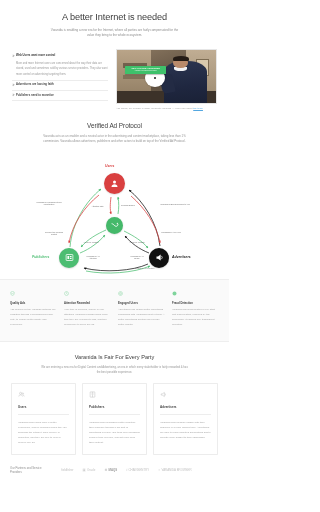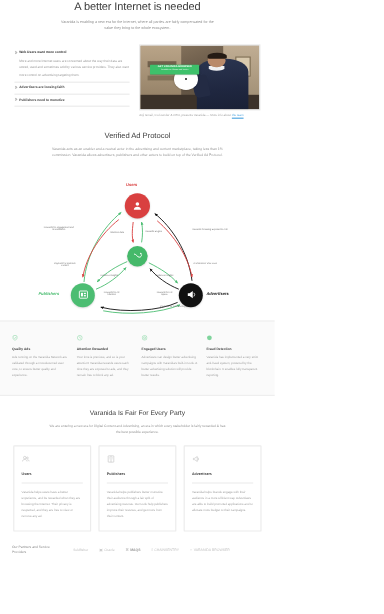--- a/index.html
+++ b/index.html
@@ -12,21 +12,21 @@
     font-family: "Liberation Sans", sans-serif;
     background: #ffffff;
     color: #4a4a4a;
     font-size: 3.1px;
     line-height: 1.5;
     -webkit-font-smoothing: antialiased;
   }
   .page { width: 229px; height: 512px; position: relative; background:#fff; }
 
   
-  .hero { padding: 0 14px 4px; text-align: center; }
+  .hero { padding: 12px 14px 4px; text-align: center; }
   .hero-title {
     font-size: 9.2px;
     font-weight: 400;
     color: #3d3d3d;
     letter-spacing: -0.1px;
     line-height: 1.25;
   }
   .hero-sub {
     margin: 4.5px auto 0;
     max-width: 128px;

